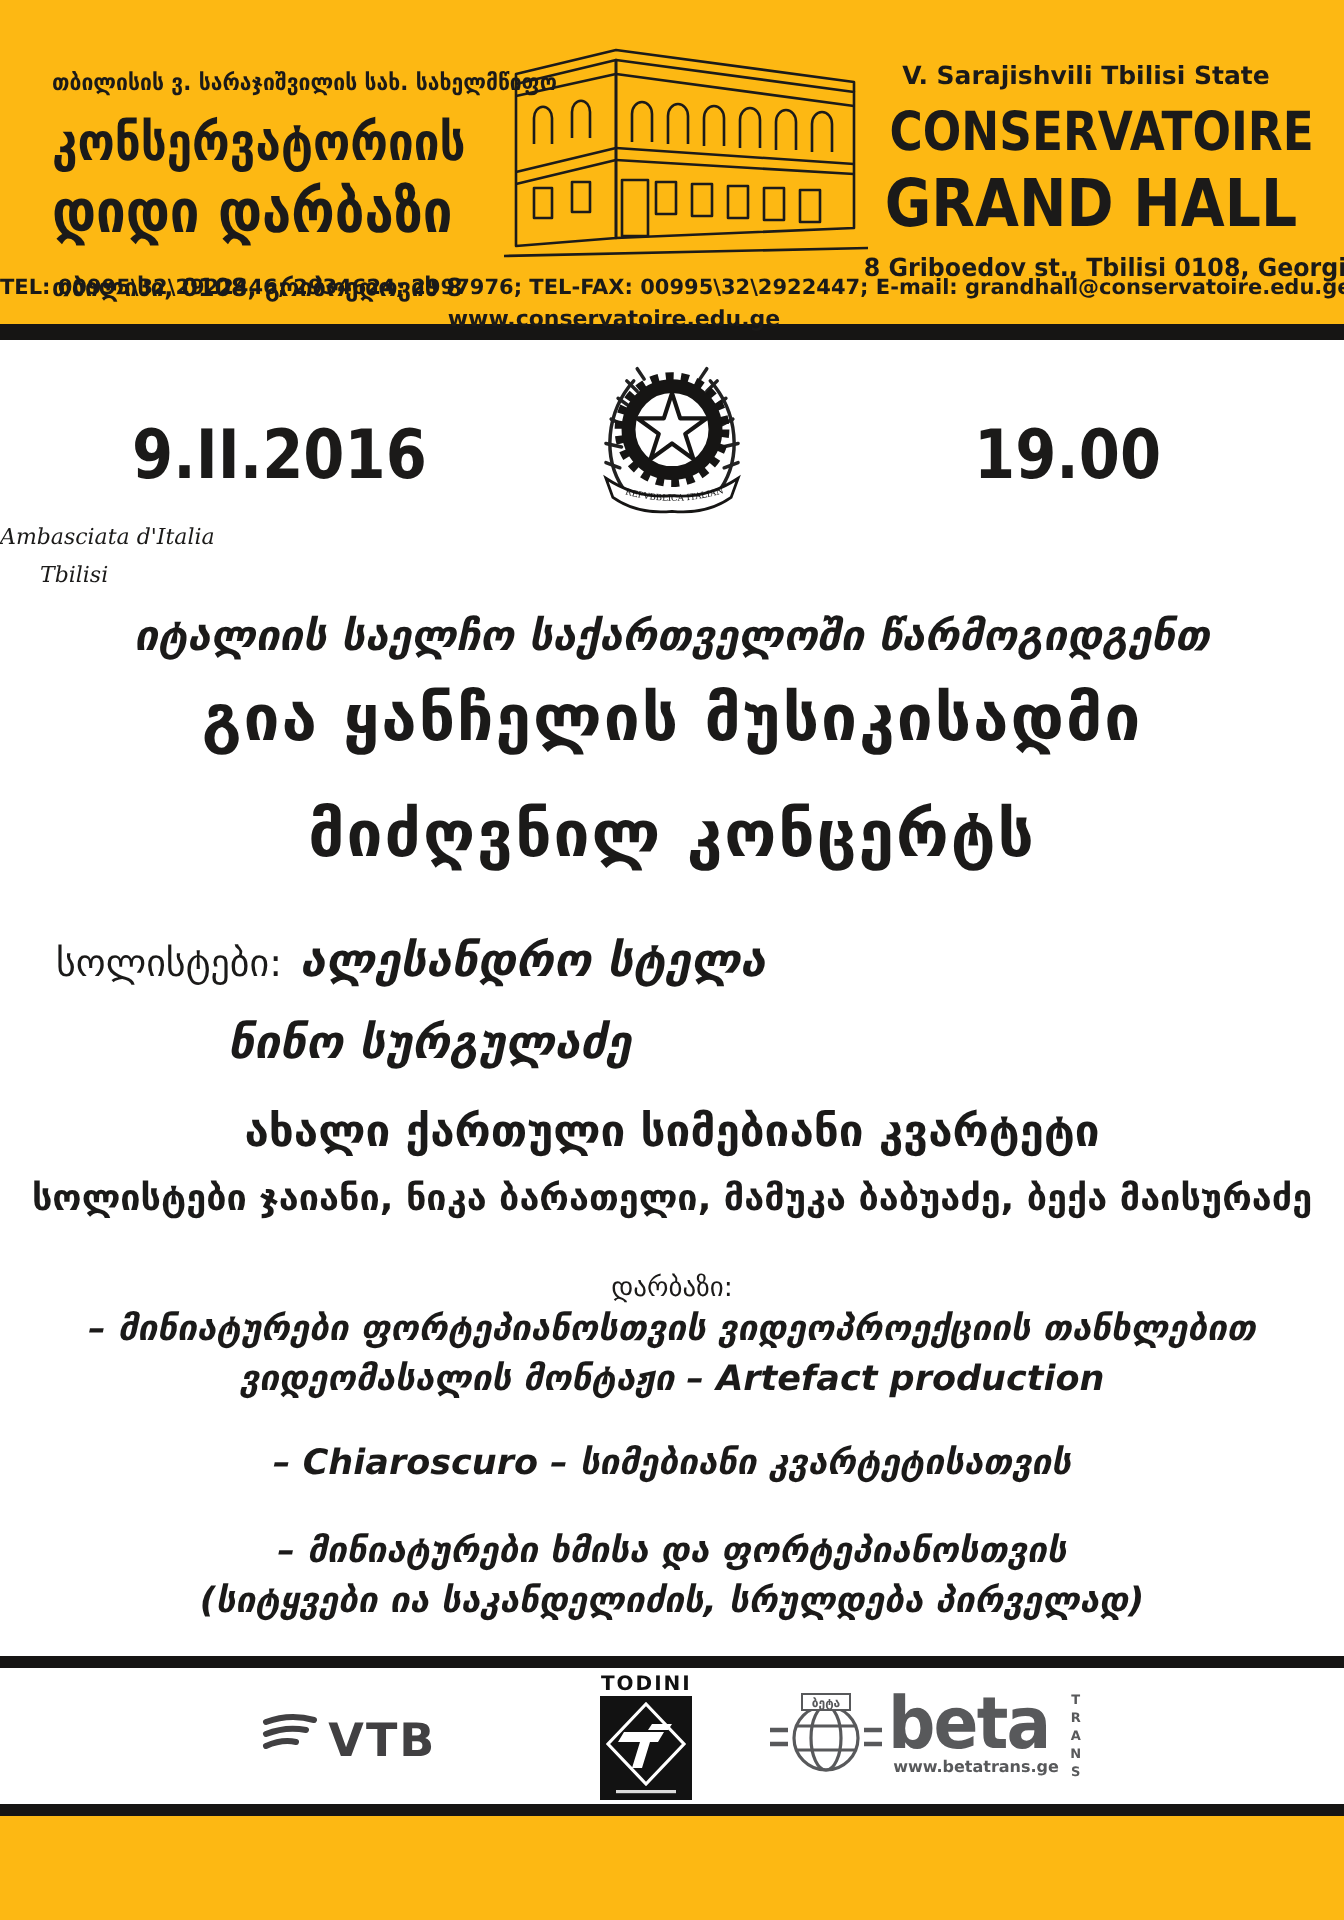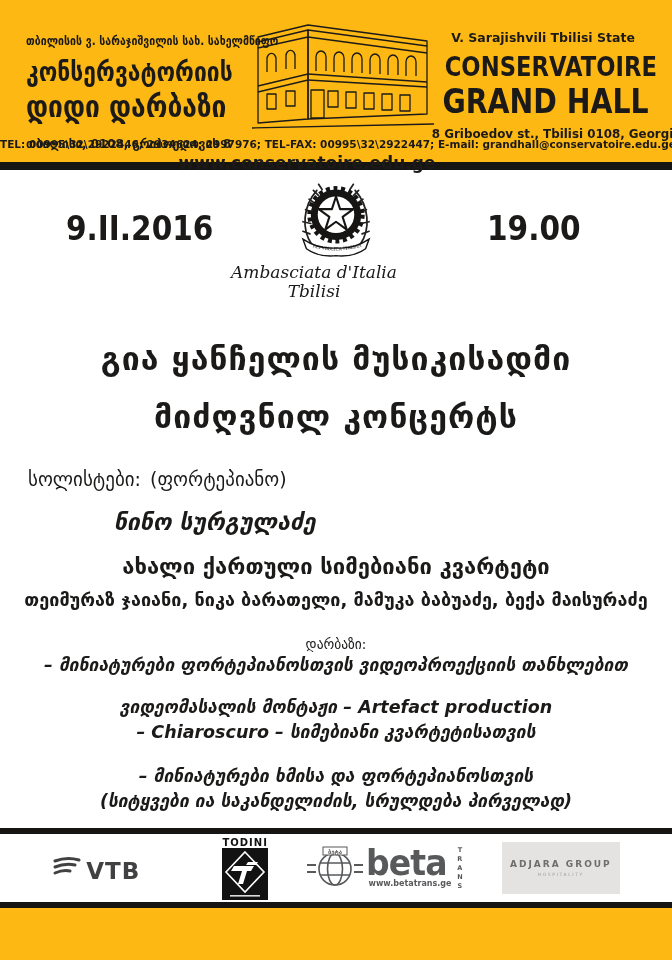--- a/index.html
+++ b/index.html
@@ -26,27 +26,27 @@
   .hr .small{ font-size:12.5px; font-weight:bold; }
   .hr .t1{ font-size:27px; font-weight:800; margin-top:6px; white-space:nowrap;
     transform:scaleX(.84); transform-origin:center; }
   .hr .t2{ font-size:33px; font-weight:800; margin-top:0px; white-space:nowrap;
     transform:scaleX(.86); transform-origin:center; }
   .hr .addr{ font-size:12.5px; font-weight:bold; margin-top:5px; white-space:nowrap;
     transform:scaleX(.95); transform-origin:center;}
   .contacts{ left:0; width:672px; top:138px; text-align:center;
     font-size:10.5px; font-weight:bold; white-space:nowrap; }
   .website{ left:0; width:572px; top:153px; text-align:center;
-    font-size:17px; font-weight:bold;padding-left:42px; }
+    font-size:11px; font-weight:bold;padding-left:42px; }
 
   
   .date,.time{ font-size:34px; font-weight:bold; white-space:nowrap;
     transform:scaleX(.87); transform-origin:left; }
-  .caption{ left:0; width:628px; text-align:center;
-    font-family:"DejaVu Serif", serif; font-style:italic; font-size:17px; }
+  .caption{ left:0; width:628px; 
+    font-family:"DejaVu Serif", serif; font-style:italic; font-size:11px; }
   .presents{ left:0; width:672px; text-align:center; font-size:21px;
     font-weight:bold; font-style:italic; white-space:nowrap; }
   .big-title{ left:0; width:672px; text-align:center; font-size:32px;
     font-weight:bold; letter-spacing:1px; white-space:nowrap; }
   .sol-row{ display:flex; align-items:baseline; gap:9px; white-space:nowrap; }
   .sol-label{ font-size:19px; }
   .sol-name{ font-size:23px; font-weight:bold; font-style:italic; }
   .sol-role{ font-size:19px; }
   .quartet{ left:0; width:672px; text-align:center; font-size:22px;
     font-weight:bold; white-space:nowrap; }
@@ -158,40 +158,41 @@
     <path d="M50,19 L54.7,33.53 L69.97,33.51 L57.61,42.47 L62.34,56.99 L50,48 L37.66,56.99 L42.39,42.47 L30.03,33.51 L45.3,33.53 Z" fill="#ffffff" stroke="#161514" stroke-width="2.4" stroke-linejoin="round"></path>
 
     <path d="M12,68 Q30,80 50,78 Q70,80 88,68 L84,79 Q70,89 50,87 Q30,89 16,79 Z" fill="#ffffff" stroke="#161514" stroke-width="1.6"></path>
     <path id="ribbon-path" d="M19,76 Q50,86 81,76" fill="none"></path>
     <text font-size="5" font-family="DejaVu Serif, serif" fill="#111">
       <textPath href="#ribbon-path" startOffset="4">REPVBBLICA ITALIANA</textPath>
     </text>
   </svg>
 
   <div class="abs caption" style="top:262px;">Ambasciata d'Italia</div>
-  <div class="abs caption" style="top:281px;">Tbilisi</div>
-
+  <div class="abs caption" style="top:281px;padding-left:20px;">Tbilisi</div>
+
+  <div class="abs presents" style="top:306px;">იტალიის საელჩო საქართველოში წარმოგიდგენთ</div>
 
   <div class="abs big-title" style="top:340px;">გია ყანჩელის მუსიკისადმი</div>
   <div class="abs big-title" style="top:398px;">მიძღვნილ კონცერტს</div>
 
   <div class="abs sol-row" style="left:28px; top:468px;">
     <span class="sol-label">სოლისტები:</span>
-    <span class="sol-role">(ფორტეპიანო)</span>
+    <span class="sol-name">ალესანდრო სტელა</span>
   </div>
   <div class="abs sol-row" style="left:114px; top:509px;">
     <span class="sol-name">ნინო სურგულაძე</span>
   </div>
 
   <div class="abs quartet" style="top:554px;">ახალი ქართული სიმებიანი კვარტეტი</div>
-  <div class="abs members" style="top:589px;">თეიმურაზ ჯაიანი, ნიკა ბარათელი, მამუკა ბაბუაძე, ბექა მაისურაძე</div>
+  <div class="abs members" style="top:589px;">სოლისტები ჯაიანი, ნიკა ბარათელი, მამუკა ბაბუაძე, ბექა მაისურაძე</div>
 
   <div class="abs prog-label" style="top:636px;">დარბაზი:</div>
   <div class="abs prog-line" style="top:655px;">– მინიატურები ფორტეპიანოსთვის ვიდეოპროექციის თანხლებით</div>
-  <div class="abs prog-line" style="top:680px;margin-top:17px;">ვიდეომასალის მონტაჟი – Artefact production</div>
+  <div class="abs prog-line" style="top:680px;">ვიდეომასალის მონტაჟი – Artefact production</div>
   <div class="abs prog-line" style="top:766px;">– მინიატურები ხმისა და ფორტეპიანოსთვის</div>
   <div class="abs prog-line" style="top:722px;">– Chiaroscuro – სიმებიანი კვარტეტისათვის</div>
   <div class="abs prog-line" style="top:791px;">(სიტყვები ია საკანდელიძის, სრულდება პირველად)</div>
 
   <div class="abs sep" style="top:828px;"></div>
 
   <div class="abs logo-strip">
 
     <div class="logo vtb">
       <svg width="30" height="24" viewBox="0 0 30 24">
@@ -227,22 +228,18 @@
         <rect x="17" y="2" width="24" height="8" fill="#fff" stroke="#58595b" stroke-width="1"></rect>
         <text x="29" y="8.6" text-anchor="middle" font-size="6" font-weight="bold" fill="#58595b">ბეტა</text>
       </svg>
       <div class="beta-col">
         <span class="beta-word">beta</span>
         <span class="beta-url">www.betatrans.ge</span>
       </div>
       <span class="beta-vert">TRANS</span>
     </div>
 
-    <div class="logo adjara">
-      <span class="adjara-word">ADJARA GROUP</span>
-      <span class="adjara-sub">HOSPITALITY</span>
-    </div>
   </div>
 
   <div class="abs sep" style="top:902px;"></div>
   <div class="abs footer-yellow"></div>
 
 </div>
 
 </body></html>

